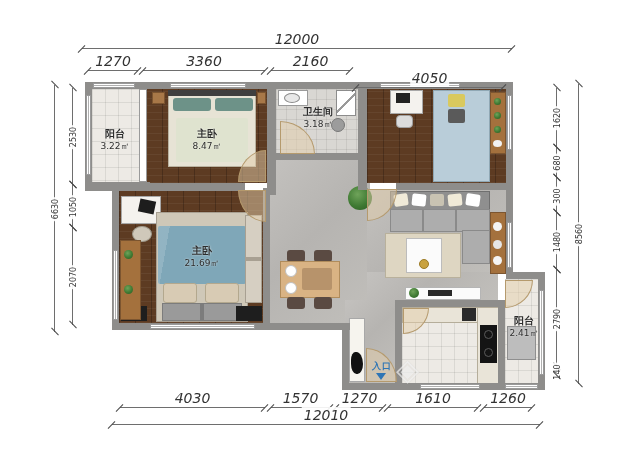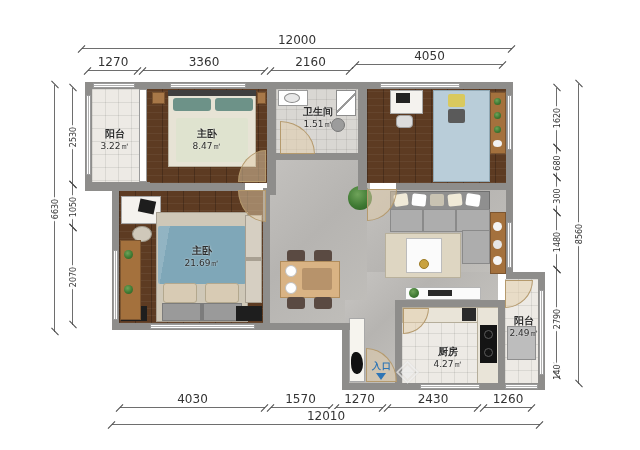--- a/index.html
+++ b/index.html
@@ -39,21 +39,21 @@
   
   .dim-h{position:absolute;height:0;border-top:1px solid #6e6e6e;z-index:45;}
   .dim-v{position:absolute;width:0;border-left:1px solid #6e6e6e;z-index:45;}
   .dim-h::before,.dim-h::after{content:"";position:absolute;top:-5px;height:10px;width:0;
       border-left:1px solid #4a4a4a;transform:rotate(45deg);}
   .dim-h::before{left:-1px;} .dim-h::after{right:0;}
   .dim-v::before,.dim-v::after{content:"";position:absolute;left:-5px;width:10px;height:0;
       border-top:1px solid #4a4a4a;transform:rotate(45deg);}
   .dim-v::before{top:-1px;} .dim-v::after{bottom:0;}
   .dim-h .num{position:absolute;left:50%;top:-2px;transform:translate(-50%,-100%);
-      font-size:12px;color:#333;background:rgba(255,255,255,.9);padding:0 2px;white-space:nowrap;}
+      font-size:14px;color:#333;background:rgba(255,255,255,.9);padding:0 2px;white-space:nowrap;font-style:italic;}
   .dim-v .num{position:absolute;top:50%;left:0;transform:translate(-50%,-50%) rotate(-90deg);
       font-size:8px;color:#333;background:rgba(255,255,255,.9);padding:0 2px;white-space:nowrap;}
   
   .watermark{position:absolute;left:396px;top:352px;z-index:60;display:flex;align-items:center;gap:8px;
       color:rgba(255,255,255,.62);font-weight:700;font-size:30px;letter-spacing:7px;
       text-shadow:0 0 1px rgba(120,120,120,.25);pointer-events:none;white-space:nowrap;}
   .watermark .wm-logo{font-size:30px;letter-spacing:0;}
 </style>
 </head>
 <body>
@@ -196,65 +196,61 @@
   <div class="label" style="left:83px;top:128px;">
     <span>阳台</span>
     <span class="area">3.22㎡</span>
   </div>
   <div class="label" style="left:175px;top:128px;">
     <span>主卧</span>
     <span class="area">8.47㎡</span>
   </div>
   <div class="label" style="left:286px;top:106px;text-align:center;">
     <span>卫生间</span>
-    <span class="area">1.51㎡</span>
+    <span class="area">3.18㎡</span>
   </div>
   <div class="label" style="left:170px;top:245px;">
     <span>主卧</span>
     <span class="area">21.69㎡</span>
   </div>
-  <div class="label" style="left:416px;top:346px;">
-    <span>厨房</span>
-    <span class="area">4.27㎡</span>
-  </div>
   <div class="label" style="left:492px;top:315px;">
     <span>阳台</span>
-    <span class="area">2.49㎡</span>
+    <span class="area">2.41㎡</span>
   </div>
 
   <div class="entrance" style="left:372px;top:360px;">入口</div>
   <div class="entry-arrow" style="left:376px;top:373px;"></div>
 
   <div class="dim-h" style="left:82px;top:48px;width:430px;">
     <span class="num">12000</span>
     </div>
   <div class="dim-h" style="left:88px;top:70px;width:50px;">
     <span class="num">1270</span>
     </div>
   <div class="dim-h" style="left:143px;top:70px;width:122px;">
     <span class="num">3360</span>
     </div>
   <div class="dim-h" style="left:271px;top:70px;width:79px;">
     <span class="num">2160</span>
     </div>
-  <div class="dim-h" style="left:356px;top:64px;width:147px;">
+  <div class="dim-h" style="left:356px;top:87px;width:147px;">
     <span class="num">4050</span>
     </div>
 
   <div class="dim-h" style="left:120px;top:407px;width:145px;">
     <span class="num">4030</span>
     </div>
   <div class="dim-h" style="left:271px;top:407px;width:59px;">
     <span class="num">1570</span>
     </div>
   <div class="dim-h" style="left:336px;top:407px;width:47px;">
     <span class="num">1270</span>
     </div>
   <div class="dim-h" style="left:388px;top:407px;width:90px;">
-    <span class="num">2430</span>
+    <span class="num">1610</span>
     </div>
   <div class="dim-h" style="left:484px;top:407px;width:48px;">
     <span class="num">1260</span>
     </div>
   <div class="dim-h" style="left:112px;top:424px;width:428px;">
     <span class="num">12010</span>
     </div>
 
   <div class="dim-v" style="left:54px;top:85px;height:247px;">
     <span class="num">6630</span>

